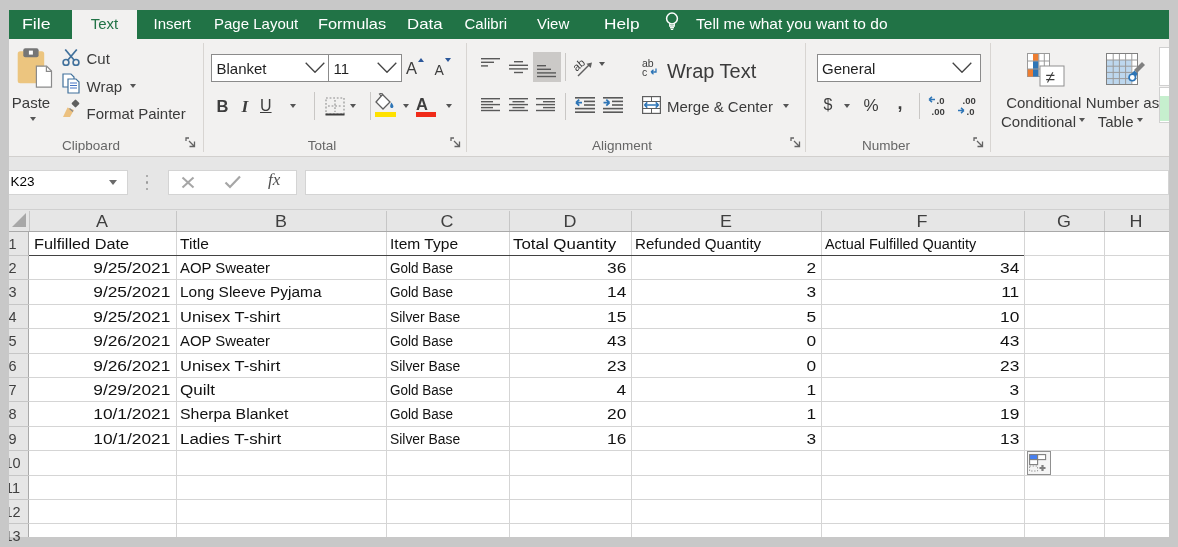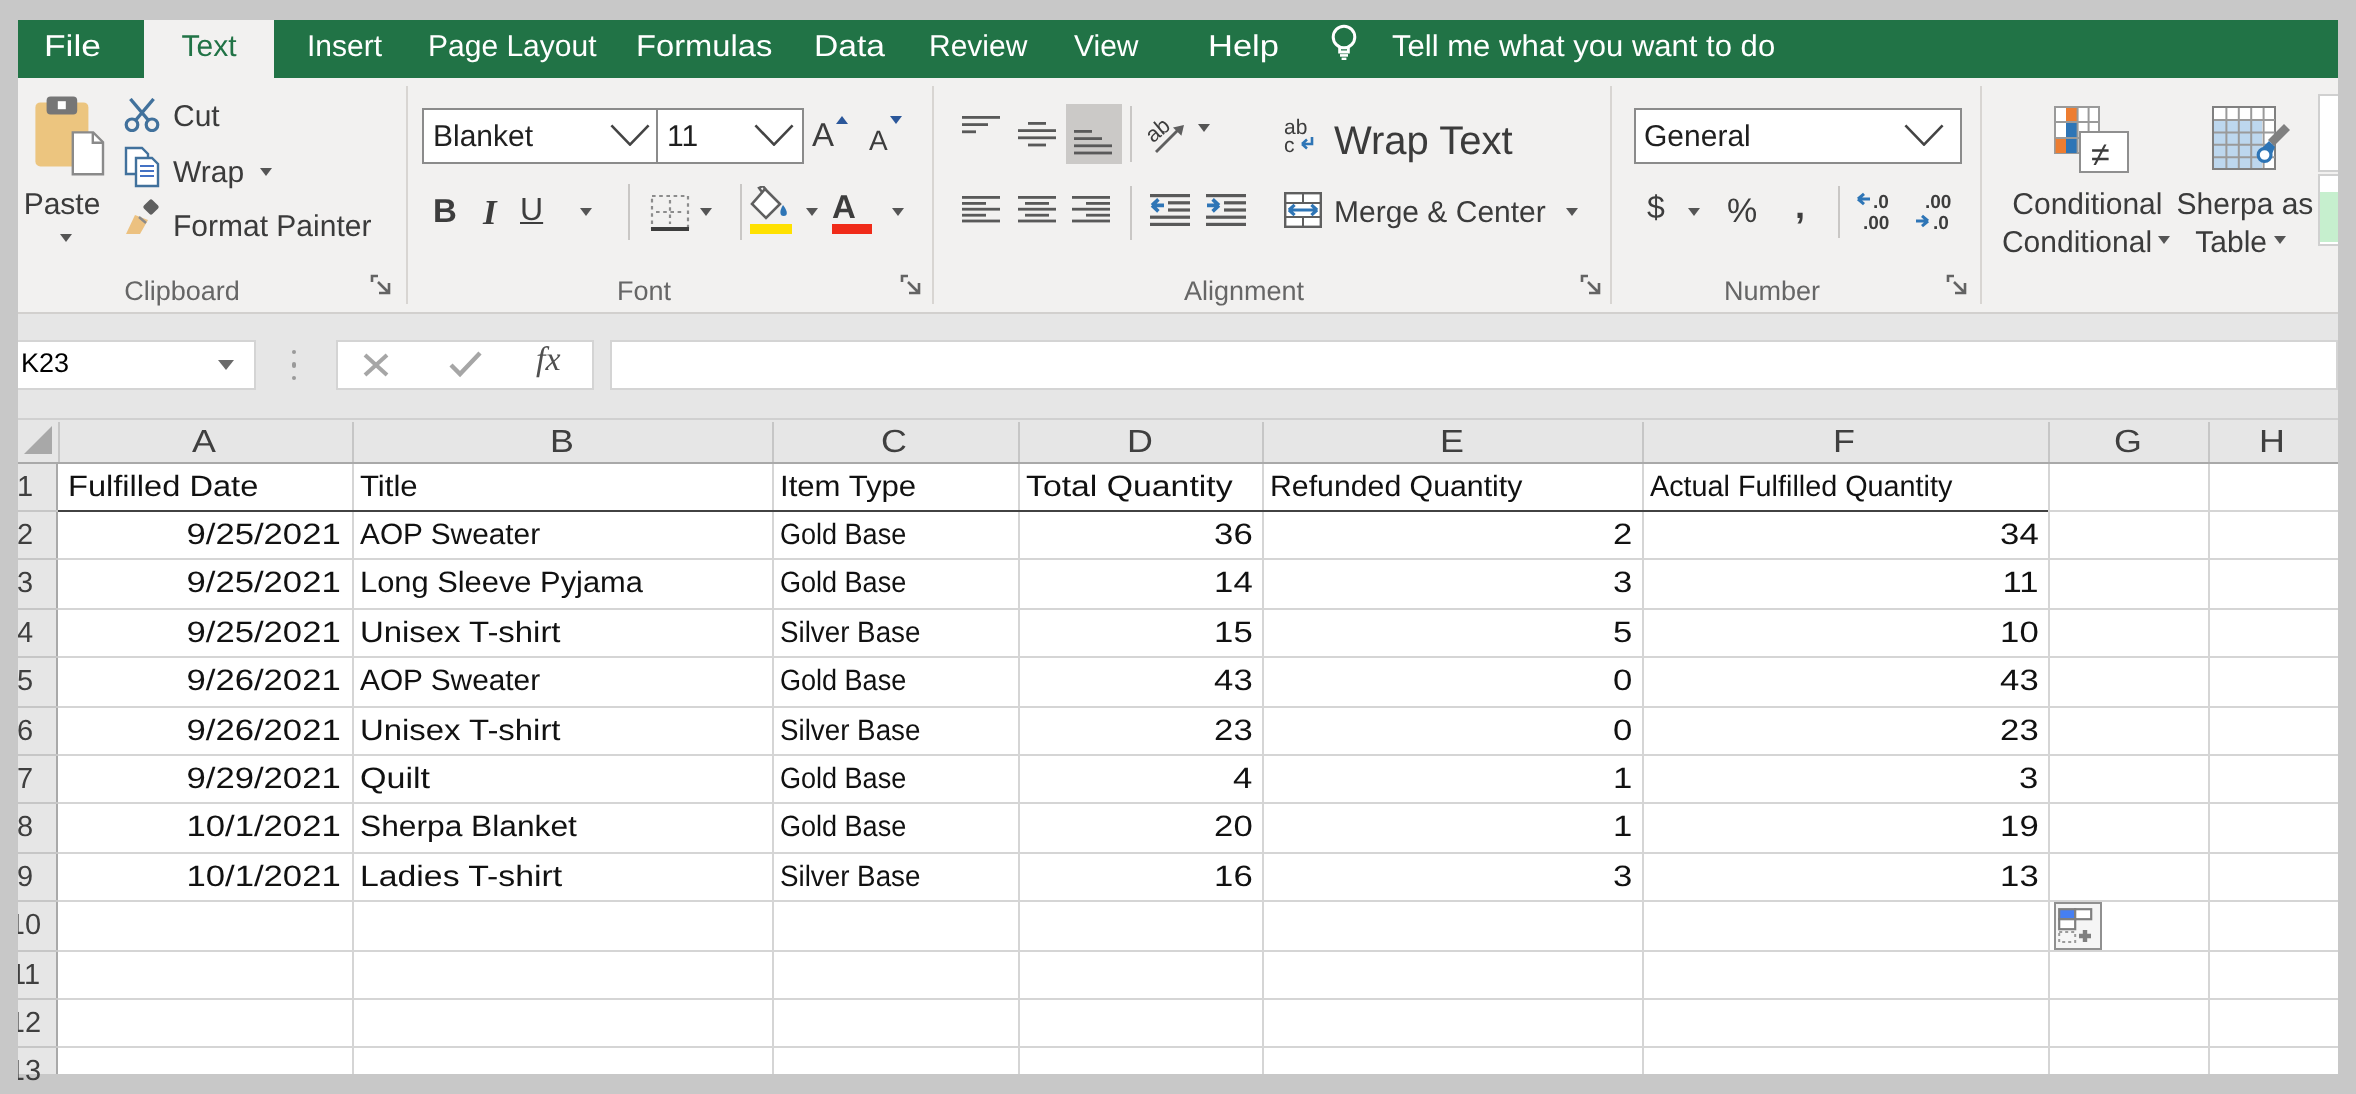--- a/index.html
+++ b/index.html
@@ -7,21 +7,21 @@
 </style></head><body>
 <div id="root">
 <div style="position:absolute;left:9px;top:9.5px;width:1159.5px;height:29.1px;background:#217346;"></div>
 <div style="position:absolute;left:72px;top:9.5px;width:64.6px;height:29.1px;background:#f2f1f0;"></div>
 <div style="position:absolute;left:21.5px;top:15px;font-size:15px;color:#ffffff;white-space:nowrap;transform:scaleX(1.18);transform-origin:left;">File</div>
 <div style="position:absolute;left:104.5px;top:15px;transform:translateX(-50%);font-size:15px;color:#217346;white-space:nowrap;">Text</div>
 <div style="position:absolute;left:153.5px;top:15px;font-size:15px;color:#ffffff;white-space:nowrap;">Insert</div>
 <div style="position:absolute;left:214px;top:15px;font-size:15px;color:#ffffff;white-space:nowrap;">Page Layout</div>
 <div style="position:absolute;left:318px;top:15px;font-size:15px;color:#ffffff;white-space:nowrap;transform:scaleX(1.09);transform-origin:left;">Formulas</div>
 <div style="position:absolute;left:407px;top:15px;font-size:15px;color:#ffffff;white-space:nowrap;transform:scaleX(1.12);transform-origin:left;">Data</div>
-<div style="position:absolute;left:464.5px;top:15px;font-size:15px;color:#ffffff;white-space:nowrap;">Review</div>
+<div style="position:absolute;left:464.5px;top:15px;font-size:15px;color:#ffffff;white-space:nowrap;">Calibri</div>
 <div style="position:absolute;left:537px;top:15px;font-size:15px;color:#ffffff;white-space:nowrap;text-align:right;">View</div>
 <div style="position:absolute;left:603.5px;top:15px;font-size:15px;color:#ffffff;white-space:nowrap;transform:scaleX(1.15);transform-origin:left;">Help</div>
 <svg style="position:absolute;left:665px;top:11.5px" width="14" height="19" viewBox="0 0 14 19">
       <circle cx="7" cy="6.5" r="5.4" fill="none" stroke="#fff" stroke-width="1.5"></circle>
       <path d="M4.8 11.5 L4.8 14 L9.2 14 L9.2 11.5" fill="none" stroke="#fff" stroke-width="1.4"></path>
       <line x1="5" y1="15.7" x2="9" y2="15.7" stroke="#fff" stroke-width="1.3"></line>
       <line x1="5.8" y1="17.4" x2="8.2" y2="17.4" stroke="#fff" stroke-width="1.2"></line>
     </svg>
 <div style="position:absolute;left:696px;top:14.5px;font-size:15px;color:#ffffff;white-space:nowrap;transform:scaleX(1.035);transform-origin:left;">Tell me what you want to do</div>
 <div style="position:absolute;left:9px;top:38.6px;width:1159.5px;height:117.4px;background:#f2f1f0;"></div>
@@ -95,21 +95,21 @@
 <svg style="position:absolute;left:374px;top:93px" width="22" height="19" viewBox="0 0 22 19">
       <path d="M8.5 1.5 L16 9 L9 16 L2 9 Z" fill="#fff" stroke="#5f5f5f" stroke-width="1.3"></path>
       <path d="M7 3 L5.5 1 L7.5 0 L9 2" fill="none" stroke="#5f5f5f" stroke-width="1.2"></path>
       <path d="M17.5 9.5 c2.5 3.2 2.5 5.5 0.3 5.5 c-2 0 -2.2 -2.5 -0.3 -5.5 Z" fill="#2e75b6"></path>
     </svg>
 <div style="position:absolute;left:375px;top:111.5px;width:20.5px;height:5.5px;background:#ffe100;"></div>
 <div style="position:absolute;left:403.0px;top:104.25px;width:0px;height:0px;border-left:3.5px solid transparent;border-right:3.5px solid transparent;border-top:4.5px solid #555;"></div>
 <div style="position:absolute;left:416px;top:95px;font-size:16.5px;color:#3d3d3d;white-space:nowrap;font-weight:bold;">A</div>
 <div style="position:absolute;left:415.5px;top:111.5px;width:20.5px;height:5.5px;background:#f02b19;"></div>
 <div style="position:absolute;left:445.5px;top:104.25px;width:0px;height:0px;border-left:3.5px solid transparent;border-right:3.5px solid transparent;border-top:4.5px solid #555;"></div>
-<div style="position:absolute;left:322px;top:138px;transform:translateX(-50%);font-size:13.5px;color:#666;white-space:nowrap;">Font</div>
+<div style="position:absolute;left:322px;top:138px;transform:translateX(-50%);font-size:13.5px;color:#666;white-space:nowrap;">Total</div>
 <svg style="position:absolute;left:450px;top:137px" width="12" height="12" viewBox="0 0 12 12">
       <path d="M1 4 V1 H4" fill="none" stroke="#636363" stroke-width="1.3"></path>
       <path d="M4 4 L9.5 9.5 M9.5 4.5 V9.5 H4.5" fill="none" stroke="#636363" stroke-width="1.3"></path>
     </svg>
 <svg style="position:absolute;left:481px;top:57.5px" width="19" height="11" viewBox="0 0 19 11">
       <rect x="0" y="0.0" width="19" height="1.4" fill="#595959"></rect>
       <rect x="0" y="3.6" width="13" height="1.4" fill="#595959"></rect>
       <rect x="0" y="7.2" width="7" height="1.4" fill="#595959"></rect>
     </svg>
 <svg style="position:absolute;left:509px;top:60.5px" width="19" height="14" viewBox="0 0 19 14">
@@ -243,21 +243,21 @@
         <line x1="1" y1="7" x2="31.5" y2="7"></line>
         <line x1="1" y1="13.2" x2="31.5" y2="13.2"></line>
         <line x1="1" y1="19.4" x2="31.5" y2="19.4"></line>
         <line x1="1" y1="25.6" x2="31.5" y2="25.6"></line>
       </g>
       <path d="M28 17 L36 9 L39 12 L31 20 Z" fill="#808080"></path>
       <path d="M28.5 17.5 L24 22 a3.4 3.4 0 1 0 4.8 4.8 L31.5 20.5 Z" fill="#2e75b6"></path>
       <circle cx="26.3" cy="24.5" r="3.2" fill="#fff"></circle>
       <circle cx="26.3" cy="24.5" r="3.2" fill="none" stroke="#2e75b6" stroke-width="1.6"></circle>
     </svg>
-<div style="position:absolute;left:1122.5px;top:93.5px;transform:translateX(-50%);font-size:15px;color:#3b3b3b;white-space:nowrap;">Sherpa as</div>
+<div style="position:absolute;left:1122.5px;top:93.5px;transform:translateX(-50%);font-size:15px;color:#3b3b3b;white-space:nowrap;">Number as</div>
 <div style="position:absolute;left:1115.6px;top:112.5px;transform:translateX(-50%);font-size:15px;color:#3b3b3b;white-space:nowrap;">Table</div>
 <div style="position:absolute;left:1136.5px;top:118.25px;width:0px;height:0px;border-left:3.5px solid transparent;border-right:3.5px solid transparent;border-top:4.5px solid #555;"></div>
 <div style="position:absolute;left:1158.5px;top:46.5px;width:10px;height:39px;background:#fff;border:1px solid #d0d0d0;border-right:none;"></div>
 <div style="position:absolute;left:1158.5px;top:87px;width:10px;height:35.5px;background:#fff;border:1px solid #d0d0d0;border-right:none;"></div>
 <div style="position:absolute;left:1159.5px;top:96px;width:9px;height:25px;background:#c6efce;"></div>
 <div style="position:absolute;left:9px;top:156px;width:1159.5px;height:53px;background:#e6e6e6;border-top:1px solid #d2d0ce;"></div>
 <div style="position:absolute;left:9px;top:169.5px;width:118.5px;height:25px;background:#fff;border:1px solid #d4d4d4;border-left:none;"></div>
 <div style="position:absolute;left:10.5px;top:174px;font-size:13.5px;color:#000000;white-space:nowrap;">K23</div>
 <div style="position:absolute;left:108.5px;top:179.5px;width:0px;height:0px;border-left:4.5px solid transparent;border-right:4.5px solid transparent;border-top:5px solid #6a6a6a;"></div>
 <div style="position:absolute;left:145.5px;top:174.5px;width:2.6px;height:2.6px;background:#9a9a9a;border-radius:50%;"></div>

